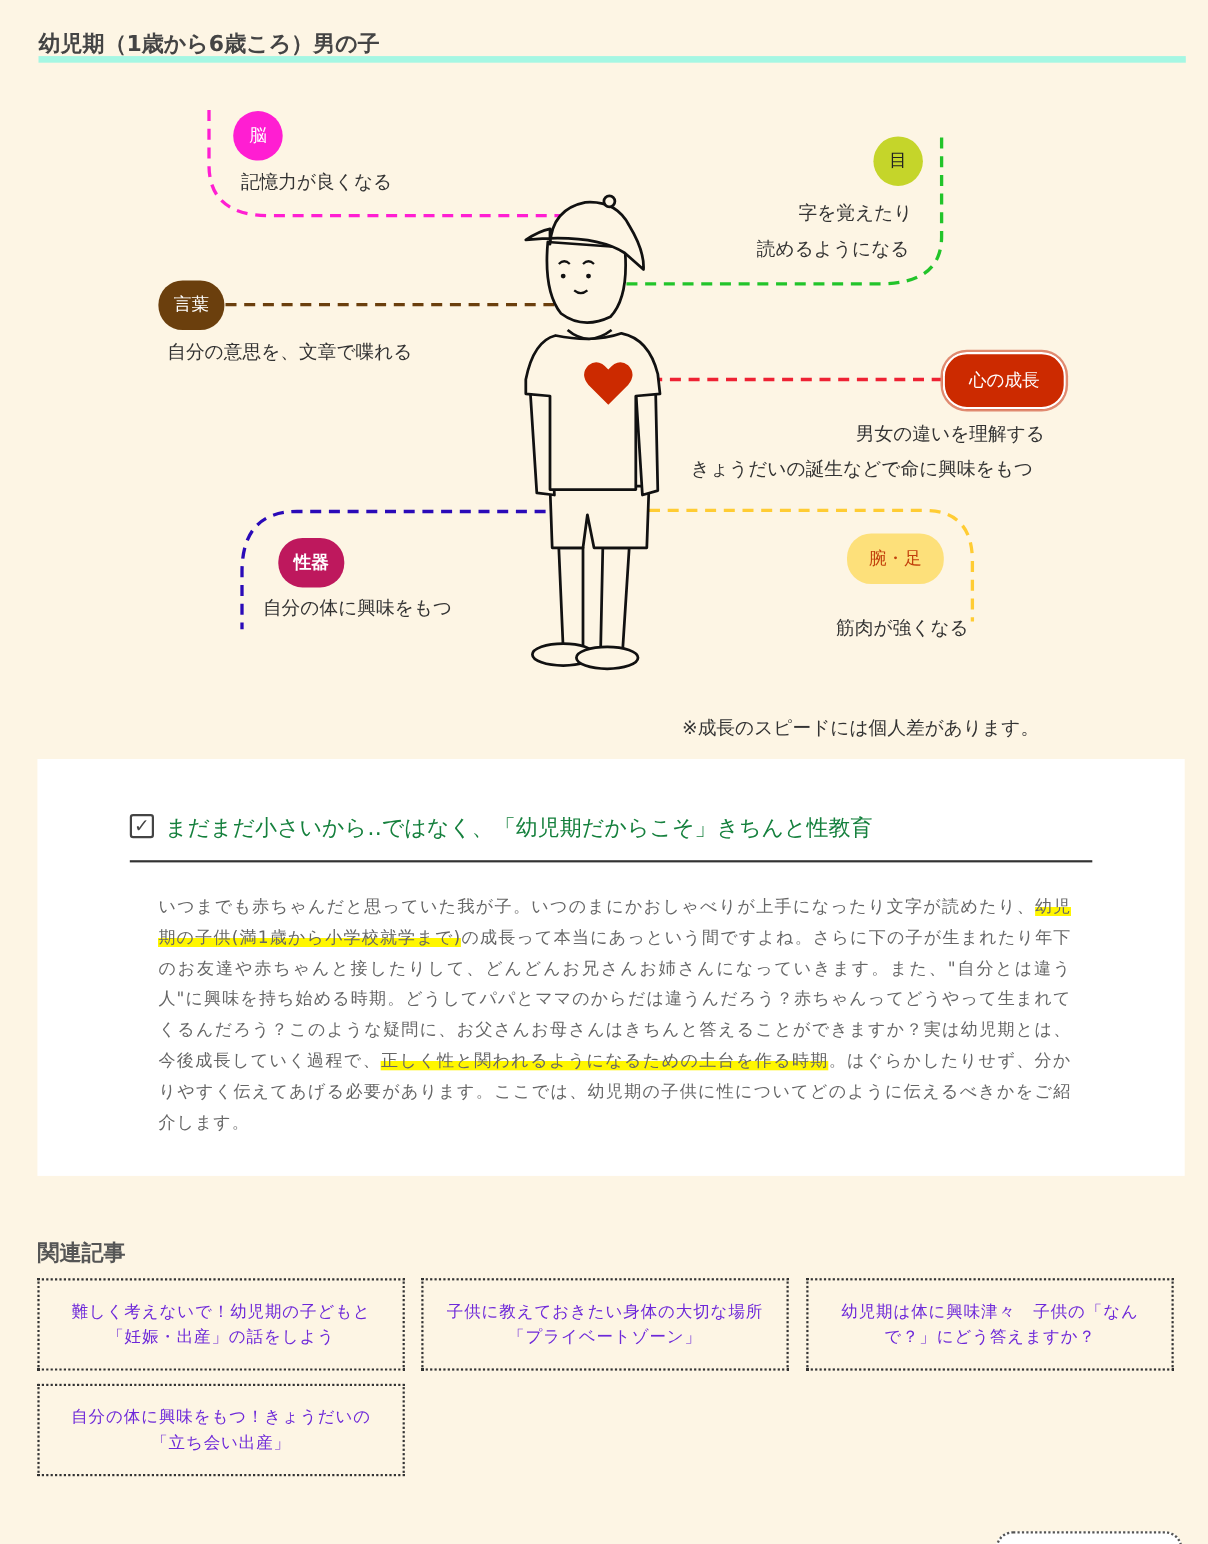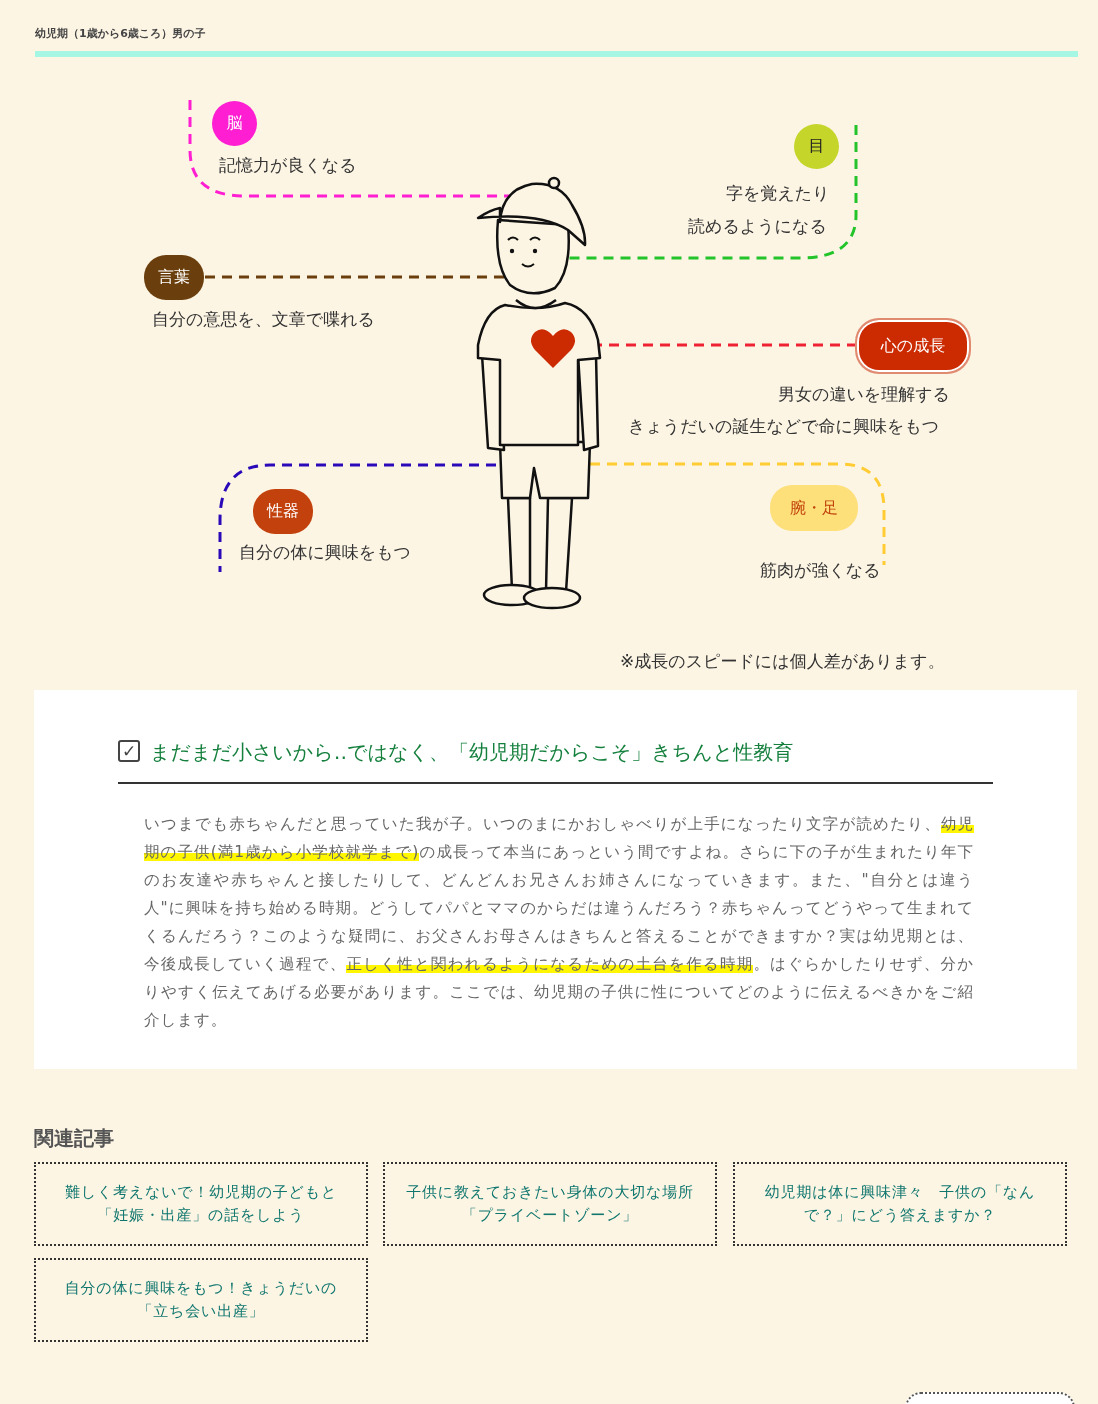--- a/index.html
+++ b/index.html
@@ -5,21 +5,21 @@
   html, body { margin:0; padding:0; }
   body {
     width:1098px; height:1404px; overflow:hidden;
     background:#fdf5e4;
     font-family:"DejaVu Sans", "Liberation Sans", sans-serif;
     color:#333;
     position:relative;
   }
   .sec-title {
     position:absolute; left:35px; top:26px;
-    font-size:11px; font-weight:bold; color:#444;
+    font-size:20px; font-weight:bold; color:#444;
   }
   .sec-bar {
     position:absolute; left:35px; top:51px; width:1043px; height:6px;
     background:#a5f7e3;
   }
   .illus { position:absolute; left:0; top:0; width:1098px; height:690px; }
   .illus svg { position:absolute; left:0; top:0; }
   .badge {
     position:absolute; color:#fff; font-size:16px;
     display:flex; align-items:center; justify-content:center;
@@ -54,21 +54,21 @@
   }
   .hl { background:linear-gradient(transparent 55%, #fff600 55%); }
 
   .rel-title {
     position:absolute; left:34px; top:1125px; font-size:20px; font-weight:bold; color:#555;
   }
   .card {
     position:absolute; width:334px; height:84px; box-sizing:border-box;
     border:2px dotted #333;
     display:flex; align-items:center; justify-content:center;
-    text-align:center; font-size:15px; color:#0f766e; line-height:23px;
+    text-align:center; font-size:15px; color:#6d28d9; line-height:23px;
     padding:0 18px; letter-spacing:0.8px;
   }
   .top-btn {
     position:absolute; left:905px; top:1392px; width:170px; height:40px;
     border:2px dotted #555; border-radius:16px; background:#fff; box-sizing:border-box;
   }
 </style>
 </head>
 <body>
 
@@ -125,21 +125,21 @@
   <div class="itext" style="left:726px;top:182px;">字を覚えたり</div>
   <div class="itext" style="left:688px;top:215px;">読めるようになる</div>
 
   <div class="badge pill" style="left:144px;top:255px;width:60px;height:45px;background:#6b3f0d;">言葉</div>
   <div class="itext" style="left:152px;top:308px;">自分の意思を、文章で喋れる</div>
 
   <div class="badge pill" style="left:857px;top:320px;width:112px;height:52px;background:#cc2a00;box-shadow:0 0 0 2px #fff inset, 0 0 0 2px #e08a70;">心の成長</div>
   <div class="itext" style="left:778px;top:383px;">男女の違いを理解する</div>
   <div class="itext" style="left:628px;top:415px;">きょうだいの誕生などで命に興味をもつ</div>
 
-  <div class="badge pill" style="left:253px;top:489px;width:60px;height:45px;background:#c2410c;">性器</div>
+  <div class="badge pill" style="left:253px;top:489px;width:60px;height:45px;background:#be185d;font-weight:bold;">性器</div>
   <div class="itext" style="left:239px;top:541px;">自分の体に興味をもつ</div>
 
   <div class="badge pill" style="left:770px;top:485px;width:88px;height:46px;background:#fde07a;color:#c2410c;">腕・足</div>
   <div class="itext" style="left:760px;top:541px;margin-top:18px;">筋肉が強くなる</div>
 
   <div class="note">※成長のスピードには個人差があります。</div>
 </div>
 
 <div class="intro">
   <div class="intro-head">

